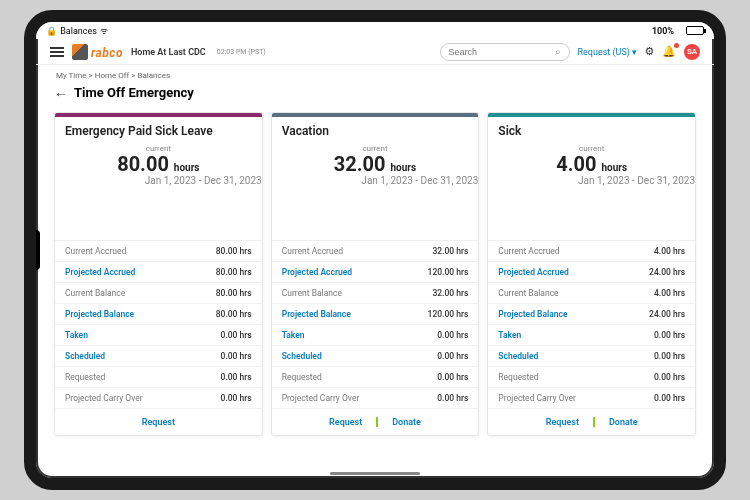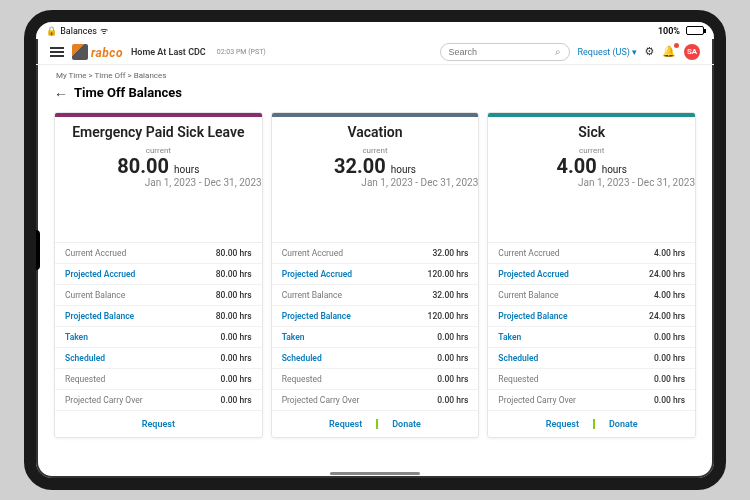--- a/index.html
+++ b/index.html
@@ -1,21 +1,21 @@
 <!DOCTYPE html>
 <html><head>
 <meta charset="utf-8">
 <style>
   * { box-sizing: border-box; margin: 0; padding: 0; }
   body { font-family: -apple-system, BlinkMacSystemFont, "Segoe UI", Roboto, Arial, sans-serif; background: #d0d0d0; width: 750px; height: 500px; overflow: hidden; }
   .tablet { position: absolute; left: 24px; top: 10px; width: 702px; height: 480px; background: #fff; border: 12px solid #1a1a1a; border-radius: 28px; box-shadow: 0 0 0 2px #333 inset; overflow: hidden; }
   .camera { position: absolute; left: 0; top: 50%; transform: translateY(-50%); width: 8px; height: 40px; background: #000; border-radius: 4px; margin-left: -4px; }
   .status-bar { display: flex; align-items: center; justify-content: space-between; padding: 2px 10px; font-size: 9px; background: #fff; }
   .status-left { display: flex; align-items: center; gap: 3px; }
-  .status-right { display: flex; align-items: center; gap: 6px; font-weight: 600; }
+  .status-right { display: flex; align-items: center; gap: 12px; font-weight: 600; }
   .battery { width: 18px; height: 9px; border: 1px solid #000; border-radius: 2px; position: relative; }
   .battery::after { content: ""; position: absolute; right: -3px; top: 2px; width: 2px; height: 4px; background: #000; }
   .battery-fill { background: #000; width: 100%; height: 100%; }
   .topbar { display: flex; align-items: center; padding: 3px 14px; gap: 8px; border-bottom: 1px solid #eee; }
   .hamburger { width: 14px; height: 10px; display: flex; flex-direction: column; justify-content: space-between; }
   .hamburger span { height: 2px; background: #333; }
   .logo { display:flex; align-items:center; gap:3px;font-style:italic; }
   .logo-mark { width:16px; height:16px; background: linear-gradient(135deg,#e67e22 40%,#555 40%); border-radius:2px; }
   .logo-text { color:#e67e22; font-weight:700; font-size:12px; letter-spacing:0.5px; }
   .org { font-size: 9px; color: #333; font-weight:600; }
@@ -31,24 +31,24 @@
   .breadcrumb { font-size: 8px; padding: 6px 20px 2px; color: #666; }
   .breadcrumb span { color:#666; }
   .page-title { display: flex; align-items: center; gap: 6px; padding: 2px 18px 8px; font-size: 13px; font-weight: 700; }
   .back-arrow { font-size: 14px; color:#333; }
   .cards { display: flex; gap: 8px; padding: 4px 18px 10px; }
   .card { flex: 1; border: 1px solid #e6e6e6; border-radius: 3px; box-shadow: 0 1px 3px rgba(0,0,0,0.06); display:flex; flex-direction:column; overflow:hidden; }
   .card-top { height: 4px; }
   .c0 .card-top { background:#8a2b6e; }
   .c1 .card-top { background:#5a6f82; }
   .c2 .card-top { background:#1f8f8f; }
-  .card-title { font-size: 14px; font-weight: 600; padding: 7px 10px 3px; color:#222;text-align:center; }
+  .card-title { font-size: 12px; font-weight: 600; padding: 7px 10px 3px; color:#222; }
   .current-lbl { text-align:center; font-size:8px; color:#888; margin-top:3px; }
   .big { text-align:center; font-size:20px; font-weight:700; color:#222; line-height:1.1; }
-  .big .unit { font-size:10px; font-weight:400; }
+  .big .unit { font-size:10px; font-weight:700; }
   .range { text-align:right; font-size:10px; color:#888; margin-bottom:6px; }
   .rows { border-top:1px solid #eee;margin-top:48px; }
   .row { display:flex; justify-content:space-between; font-size:8.5px; padding:5px 10px; border-bottom:1px solid #f1f1f1; }
   .row .lbl { color:#777; }
   .row.link .lbl { color:#0b7dbb; font-weight:600; }
   .row .val { color:#333; font-weight:500; }
   .actions { display:flex; justify-content:center; gap:0; padding:8px 0; font-size:9px; }
   .actions a { color:#0b7dbb; font-weight:600; padding:0 14px; }
   .actions a + a { border-left:2px solid #84cc16; }
   .home-indicator { position:absolute; bottom:3px; left:50%; transform:translateX(-50%); width:90px; height:3px; background:#888; border-radius:2px; }
@@ -94,27 +94,27 @@
       <span>Request (US)</span>
       <span>▾</span>
     </span>
     <span class="ico">⚙</span>
     <span class="ico">🔔<span class="badge-dot"></span></span>
     <span class="avatar">SA</span>
   </div>
 
   <div class="breadcrumb">
     <span>My Time</span> &gt;
-    <span>Time Off</span> &gt;
+    <span>Home Off</span> &gt;
     <span>Balances</span>
   </div>
 
   <div class="page-title">
     <span class="back-arrow">←</span>
-    <span>Time Off Balances</span>
+    <span>Time Off Emergency</span>
   </div>
 
   <div class="cards" id="cards">
       <div class="card c0">
         <div class="card-top"></div>
         <div class="card-title">Emergency Paid Sick Leave</div>
         <div class="current-lbl">current</div>
         <div class="big">80.00 <span class="unit">hours</span></div>
         <div class="range">Jan 1, 2023 - Dec 31, 2023</div>
         <div class="rows">

